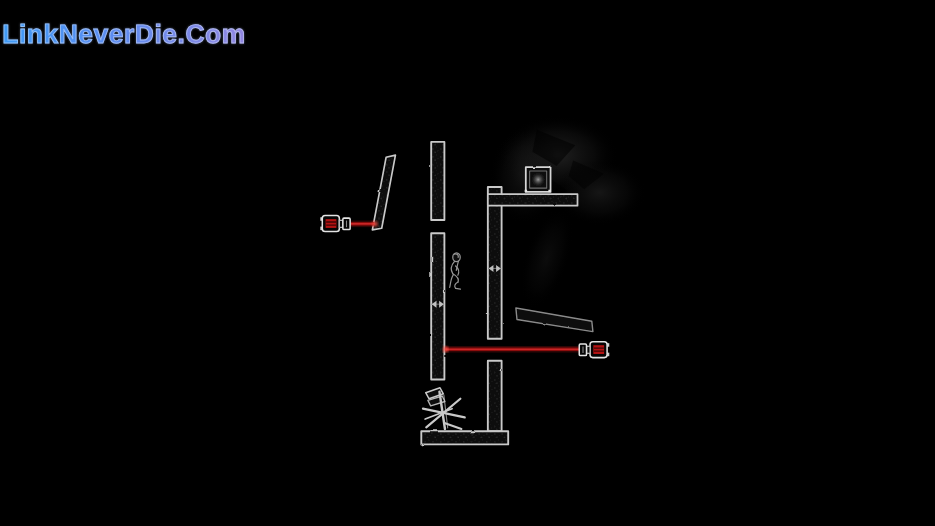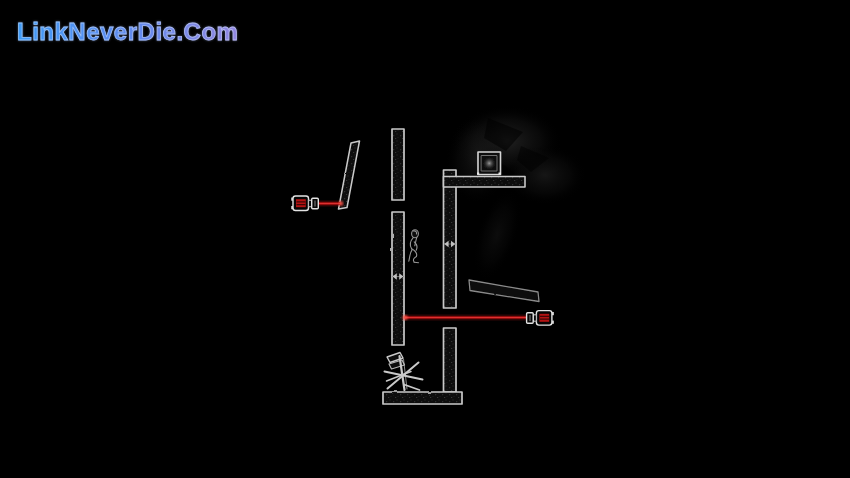--- a/index.html
+++ b/index.html
@@ -1,19 +1,19 @@
 <!DOCTYPE html>
 <html><head>
 <meta charset="utf-8">
 <style>
   html,body{margin:0;padding:0;background:#000;}
   .stage{position:relative;width:850px;height:478px;background:#000;overflow:hidden;
          font-family:"Liberation Sans", sans-serif;}
   .watermark{
-    position:absolute;left:17px;top:18px;
+    position:absolute;left:2px;top:18px;
     font-family:"Liberation Sans", sans-serif;
     font-weight:bold;font-size:24px;letter-spacing:0.5px;
     color:#5a8ef0;
     background:linear-gradient(90deg,#3f9bf5 0%,#5b8cf0 45%,#9287e2 100%);
     -webkit-background-clip:text;background-clip:text;
     -webkit-text-fill-color:transparent;
     -webkit-text-stroke:0.8px rgba(225,235,255,0.5);
     filter:drop-shadow(0 0 1px rgba(180,205,255,0.4));
     user-select:none;
   }

